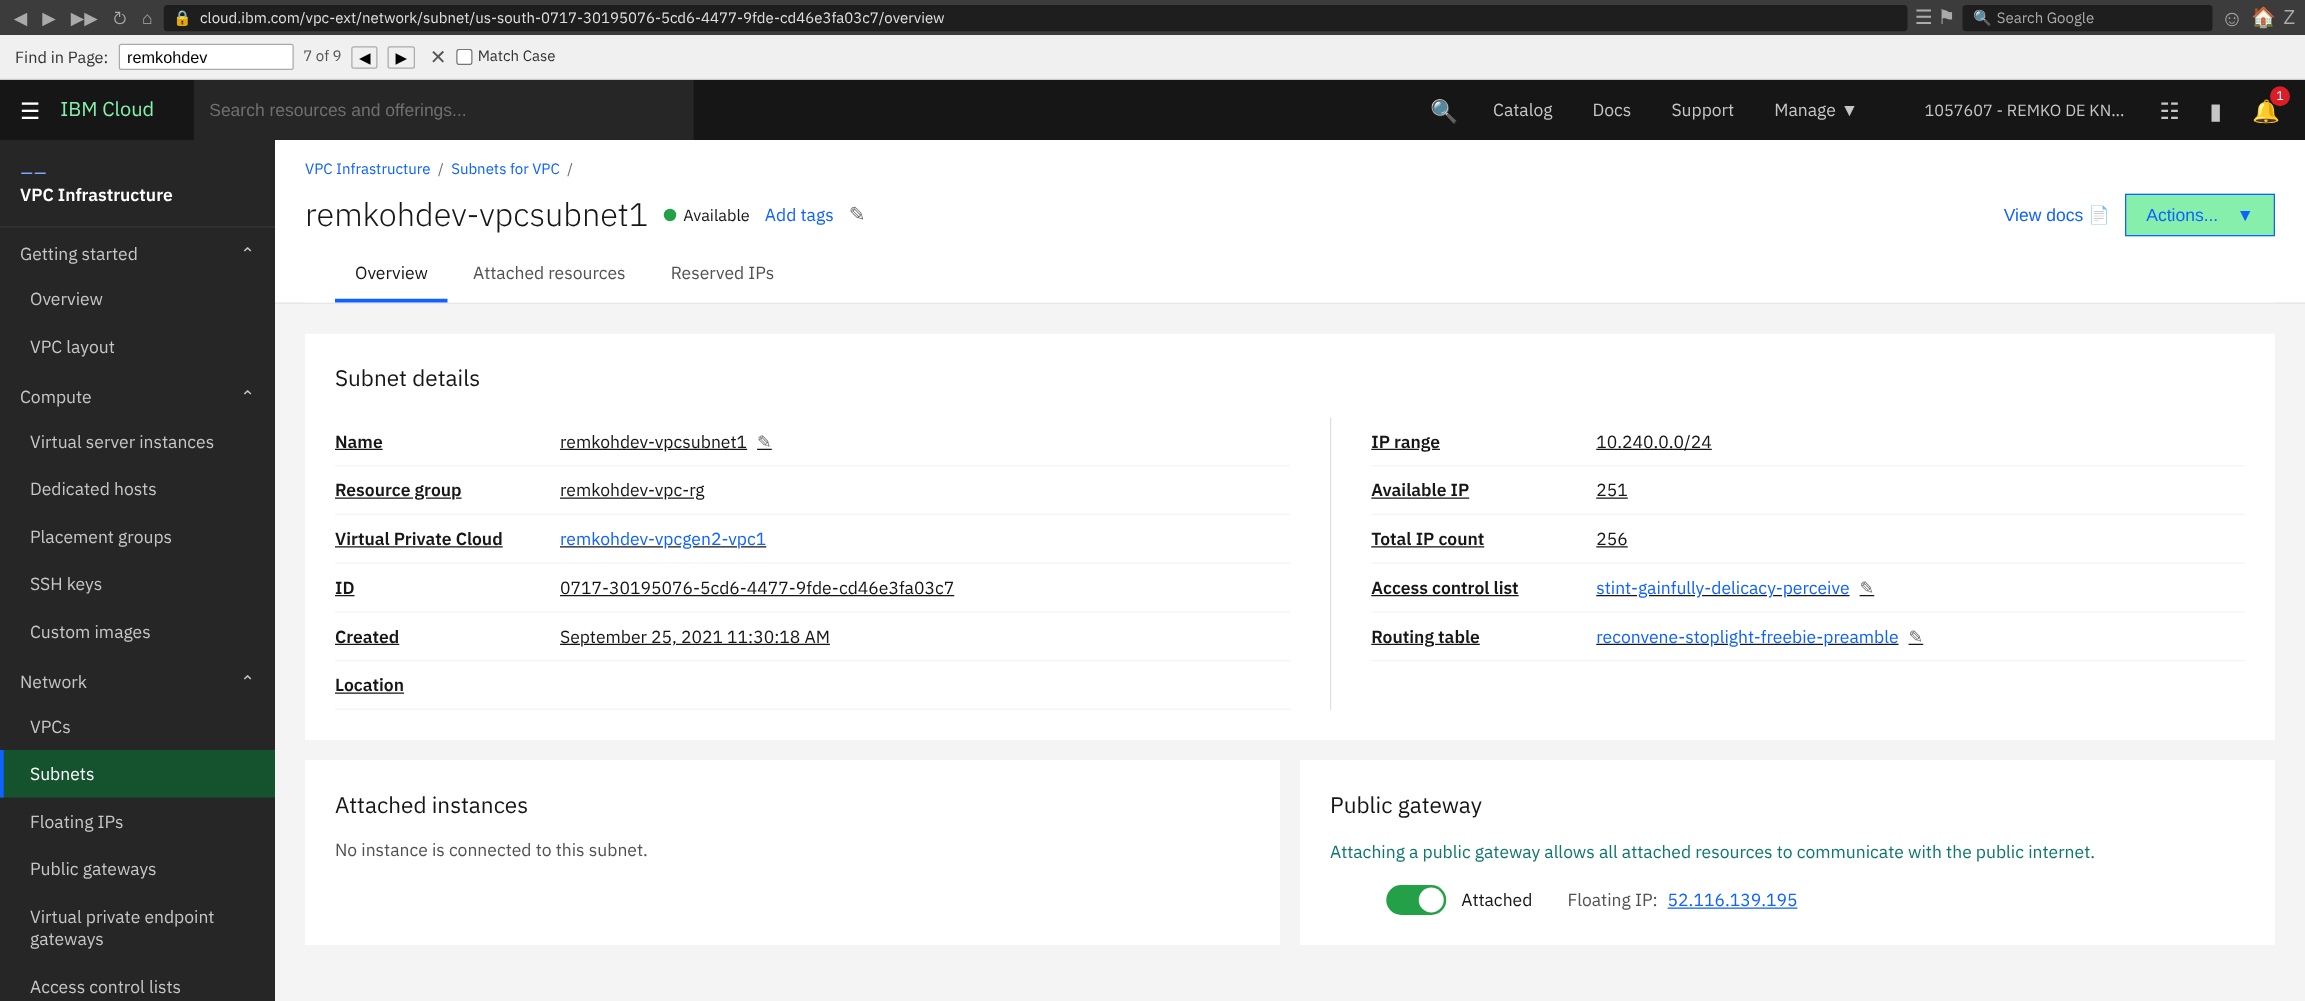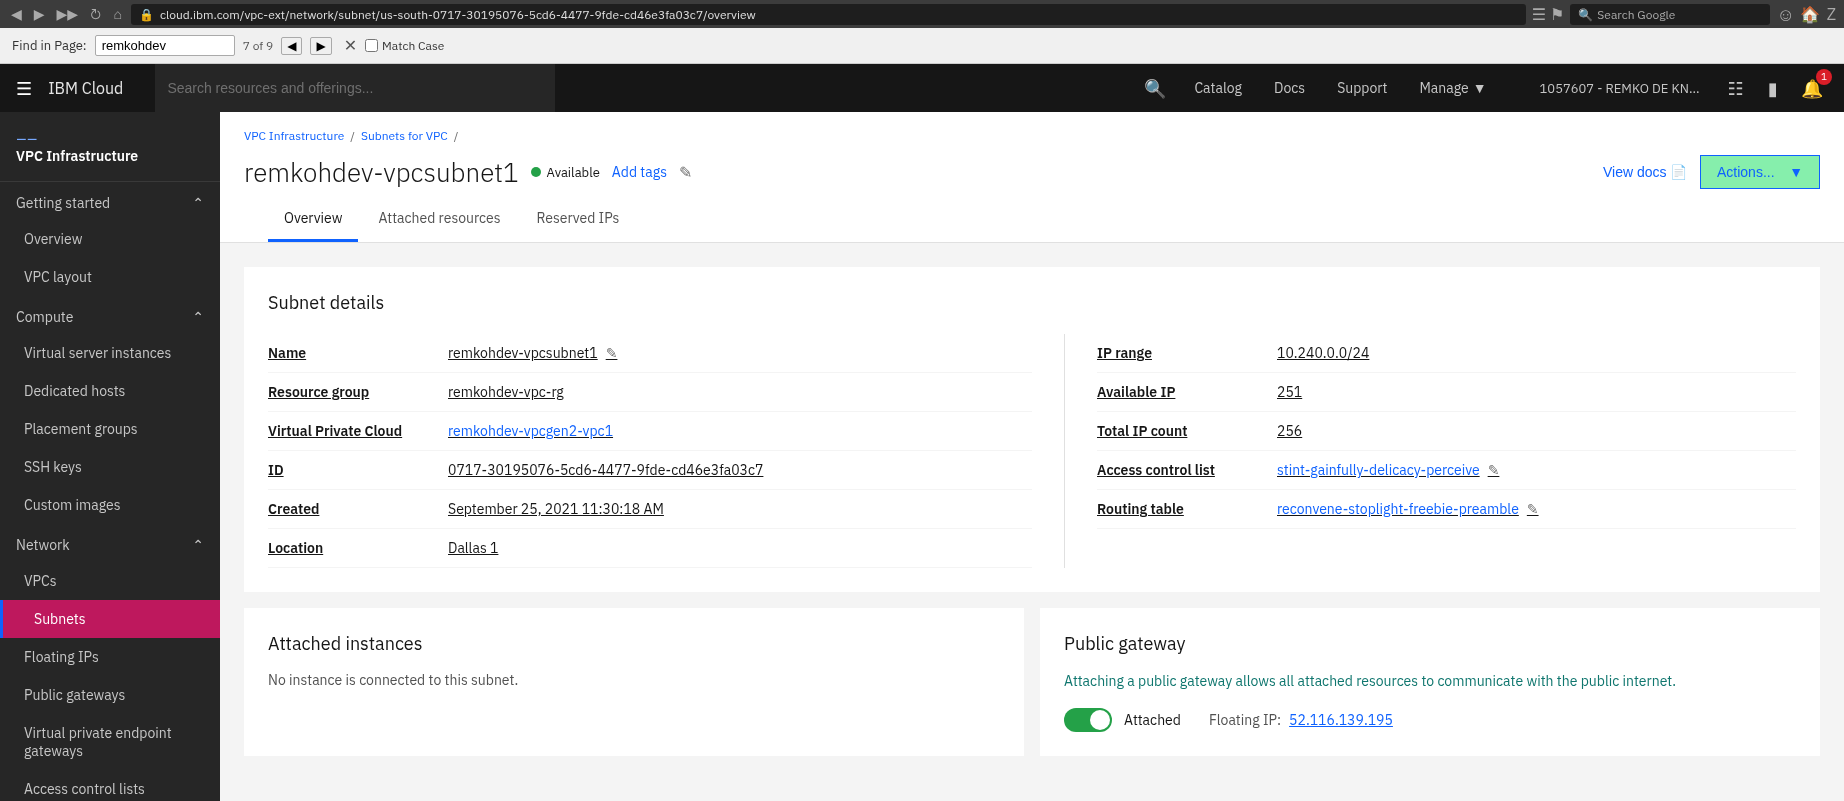--- a/index.html
+++ b/index.html
@@ -103,21 +103,21 @@
       padding: 0 16px;
       gap: 16px;
       flex-shrink: 0;
     }
     .hamburger-icon {
       color: #fff;
       font-size: 18px;
       cursor: pointer;
     }
     .app-logo {
-      color: #e5e5e5;
+      color: #86efac;
       font-size: 16px;
       font-weight: 400;
       margin-right: 16px;
     }
     .search-bar-nav {
       flex: 1;
       background: #262626;
       border: none;
       color: #c6c6c6;
       padding: 8px 12px;
@@ -201,24 +201,24 @@
       cursor: pointer;
     }
     .sidebar-item {
       padding: 10px 16px 10px 24px;
       font-size: 14px;
       color: #c6c6c6;
       cursor: pointer;
       display: block;
     }
     .sidebar-item.active {
-      background: #be185d;
+      background: #14532d;
       color: #fff;
       border-left: 3px solid #0f62fe;
-      padding-left: 31px;
+      padding-left: 21px;
     }
 
     
     .content-area {
       flex: 1;
       display: flex;
       flex-direction: column;
       overflow: auto;
       background: #f4f4f4;
     }
@@ -423,20 +423,21 @@
     .gateway-description {
       font-size: 14px;
       color: #0f766e;
       margin-bottom: 16px;
       line-height: 1.5;
     }
     .gateway-toggle-row {
       display: flex;
       align-items: center;
       gap: 12px;
+      margin-left: 45px;
     }
     .toggle {
       width: 48px;
       height: 24px;
       background: #24a148;
       border-radius: 12px;
       position: relative;
       cursor: pointer;
       flex-shrink: 0;
     }
@@ -666,21 +667,20 @@
                 <span class="detail-value">0717-30195076-5cd6-4477-9fde-cd46e3fa03c7</span>
               </div>
 
               <div class="detail-row">
                 <span class="detail-label">Created</span>
                 <span class="detail-value">September 25, 2021 11:30:18 AM</span>
               </div>
 
               <div class="detail-row">
                 <span class="detail-label">Location</span>
-                <span class="detail-value">Dallas 1</span>
               </div>
             </div>
 
             <div style="display:flex;">
               <div class="divider-vertical"></div>
 
               <div class="details-right" style="flex:1;">
 
                 <div class="detail-row">
                   <span class="detail-label">IP range</span>

